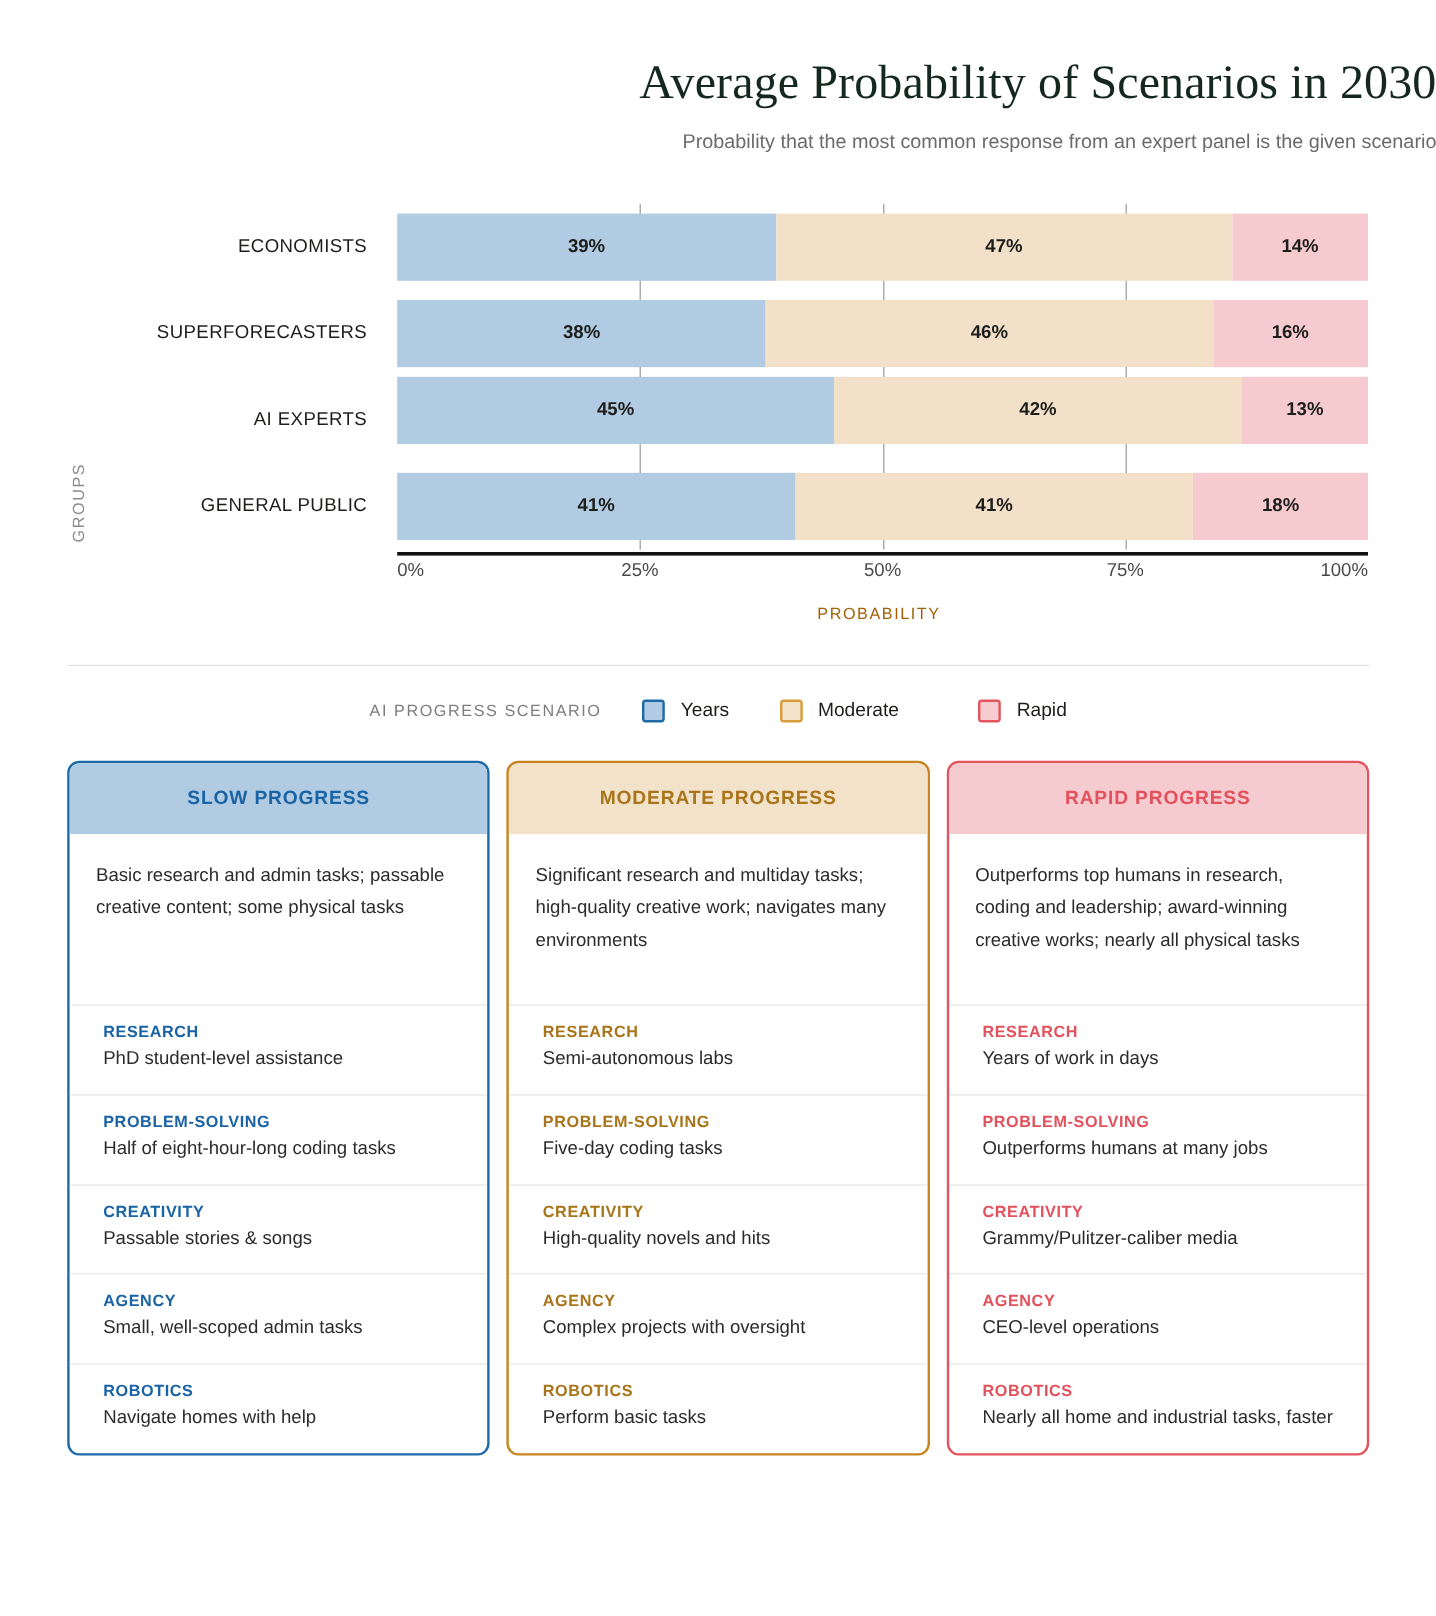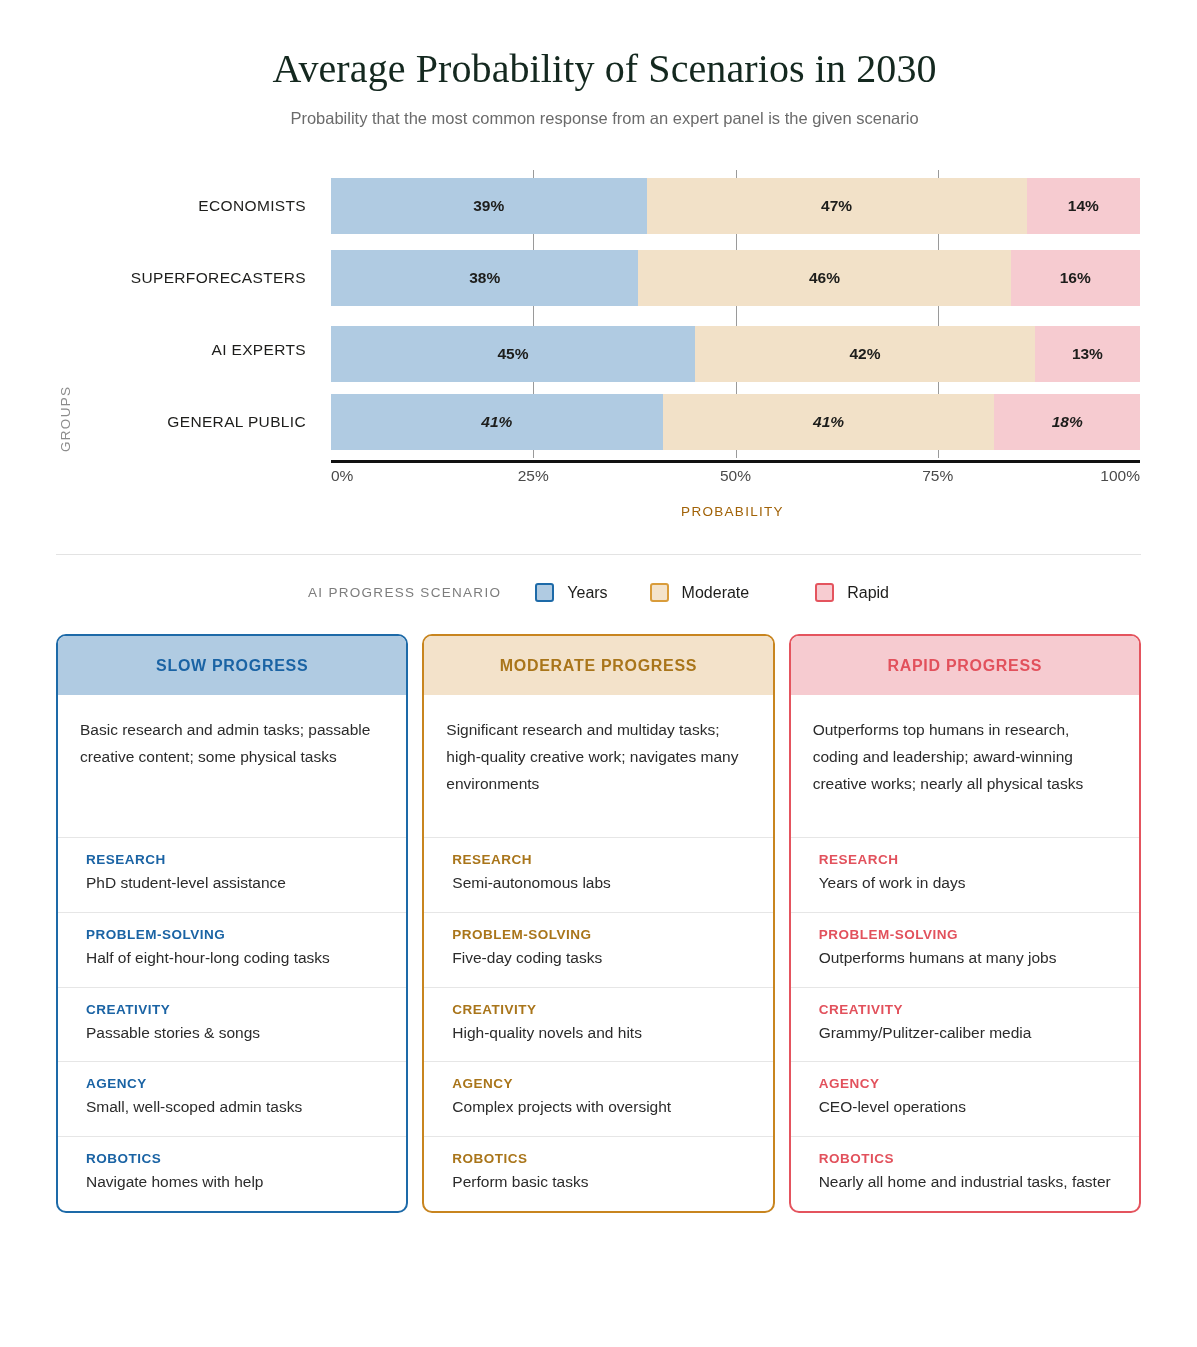--- a/index.html
+++ b/index.html
@@ -7,21 +7,21 @@
   body {
     width: 1197px;
     height: 1347px;
     font-family: "Liberation Sans", sans-serif;
     color: #1d1d1b;
     position: relative;
     overflow: hidden;
   }
 
   
-  .head { padding-top: 46px; text-align: center; padding-left: 12px; }
+  .head { padding-top: 46px; text-align: right; padding-left: 12px; }
   .chart-title {
     font-family: "Liberation Serif", serif;
     font-size: 40px;
     font-weight: 400;
     color: #14281f;
     letter-spacing: 0.1px;
     line-height: 1.15;
   }
   .chart-subtitle {
     margin-top: 17px;
@@ -63,22 +63,22 @@
   }
   .rowlist { position: relative; height: 288px; }
   .barrow {
     position: absolute;
     left: 0; right: 0;
     height: 56px;
     display: flex;
   }
   .barrow:nth-child(1) { top: 8px; }
   .barrow:nth-child(2) { top: 80px; }
-  .barrow:nth-child(3) { top: 156px; }
-  .barrow:nth-child(4) { top: 224px; font-style: italic; }
+  .barrow:nth-child(3) { top: 144px; }
+  .barrow:nth-child(4) { top: 224px; }
   .seg {
     height: 56px;
     display: flex;
     align-items: center;
     justify-content: center;
     font-size: 15.5px;
     font-weight: 700;
     color: #1d1d1b;
     position: relative;
     z-index: 2;

